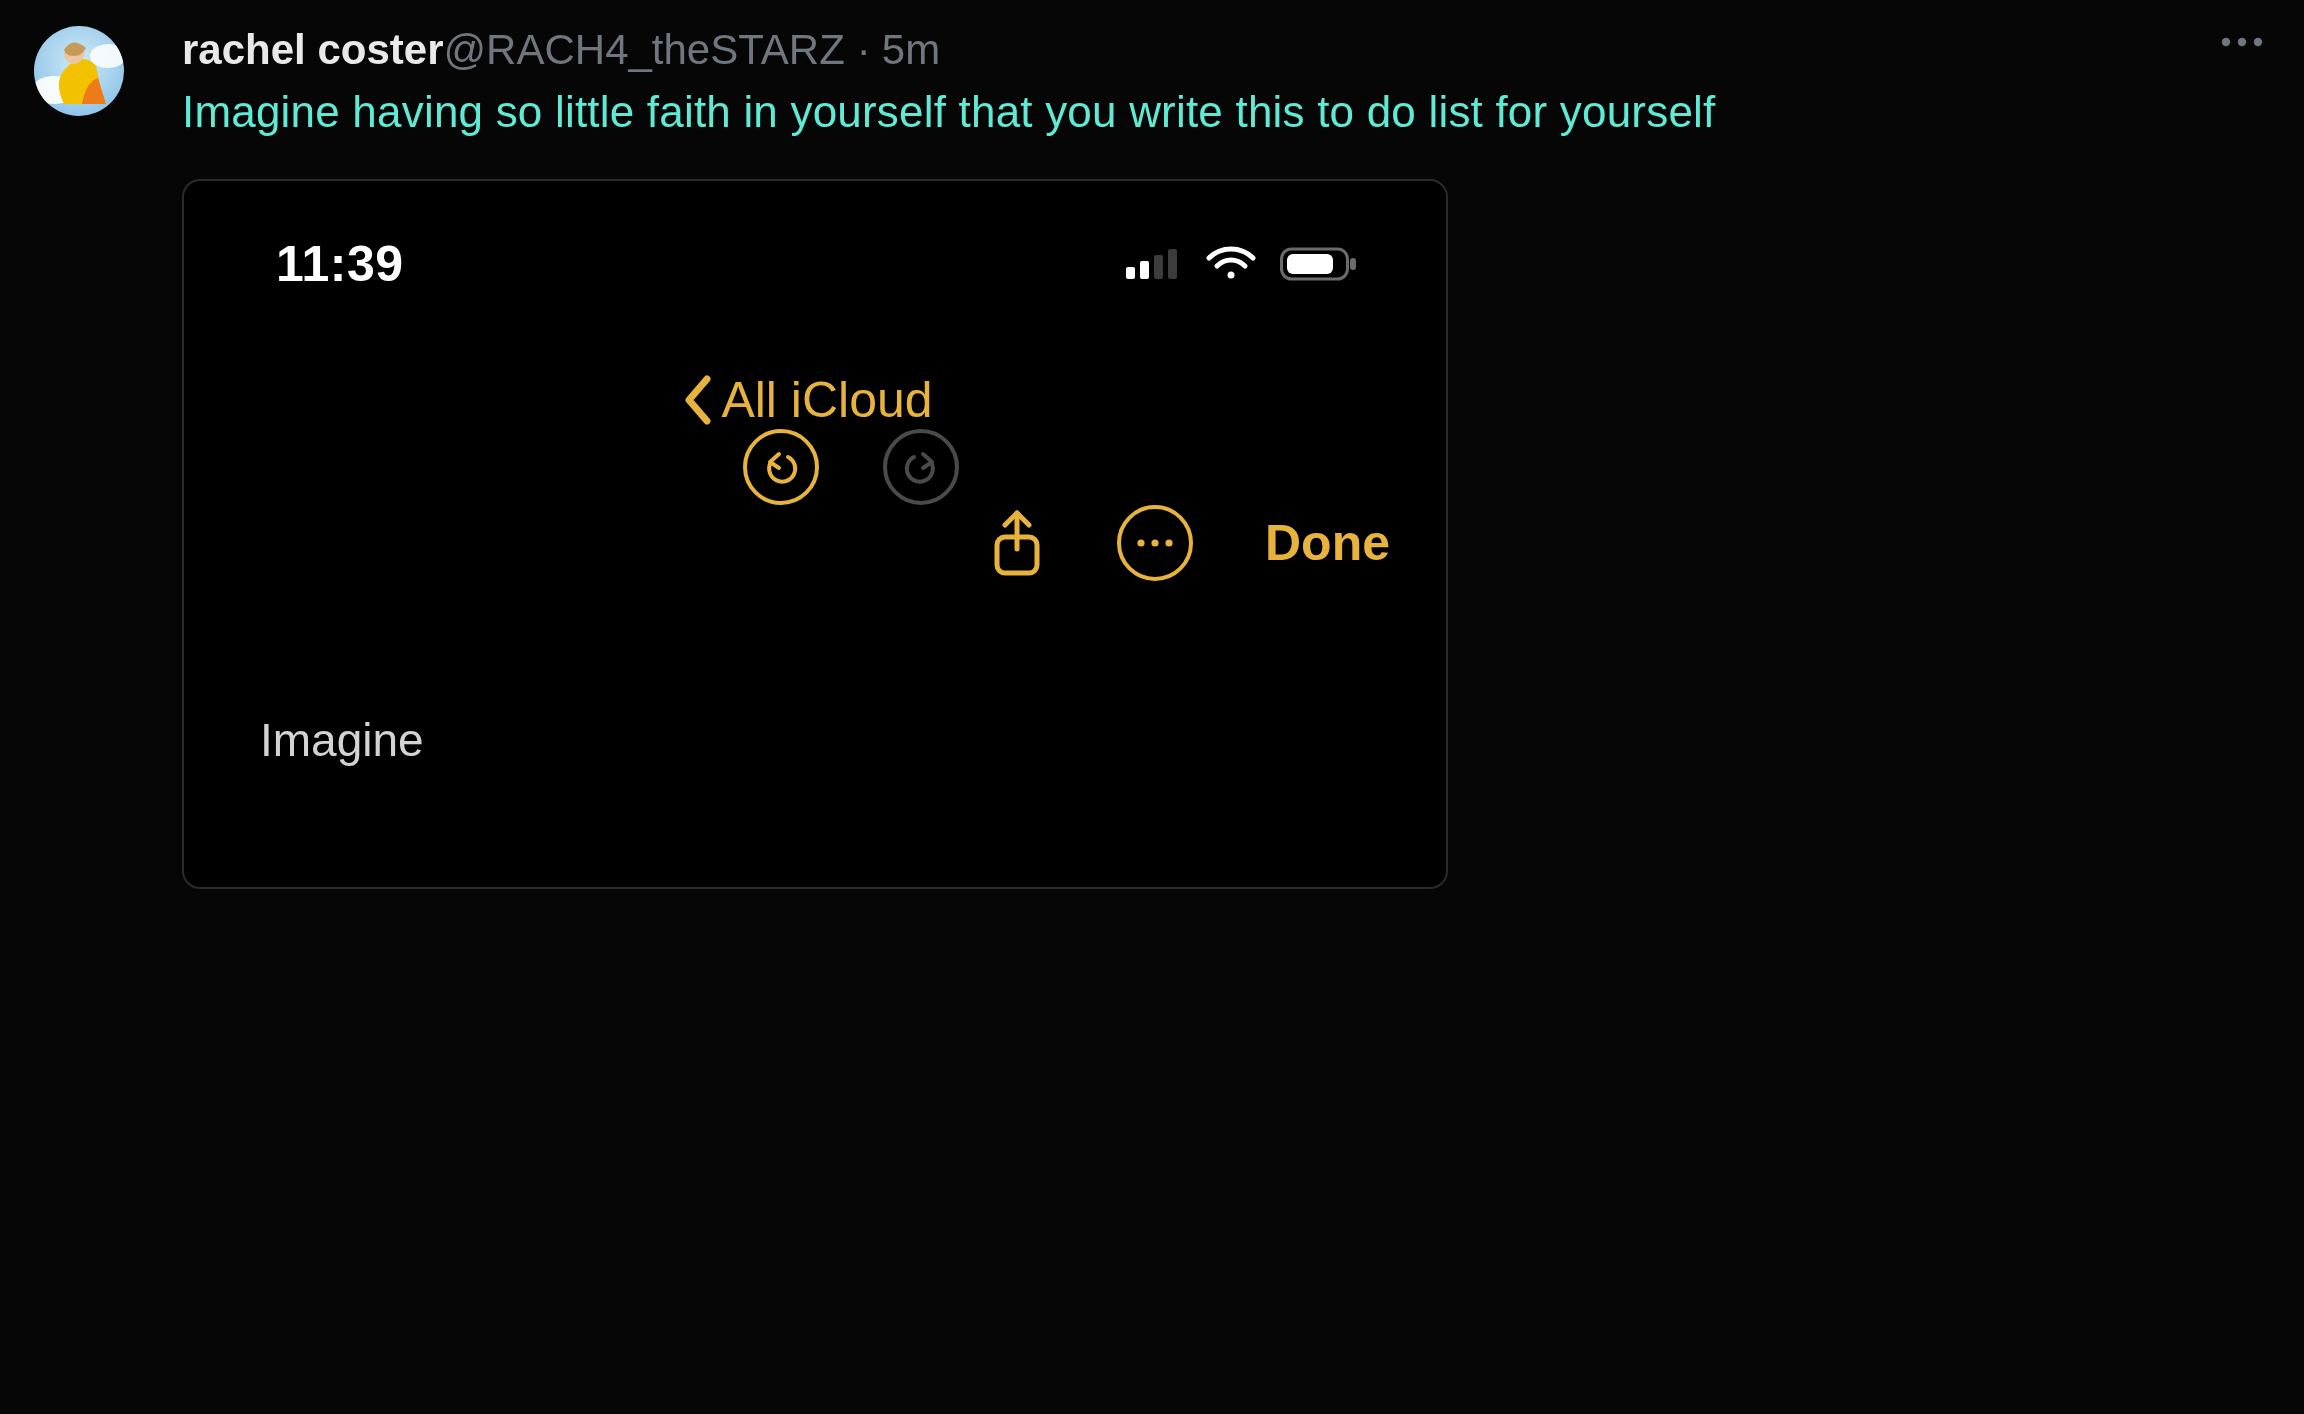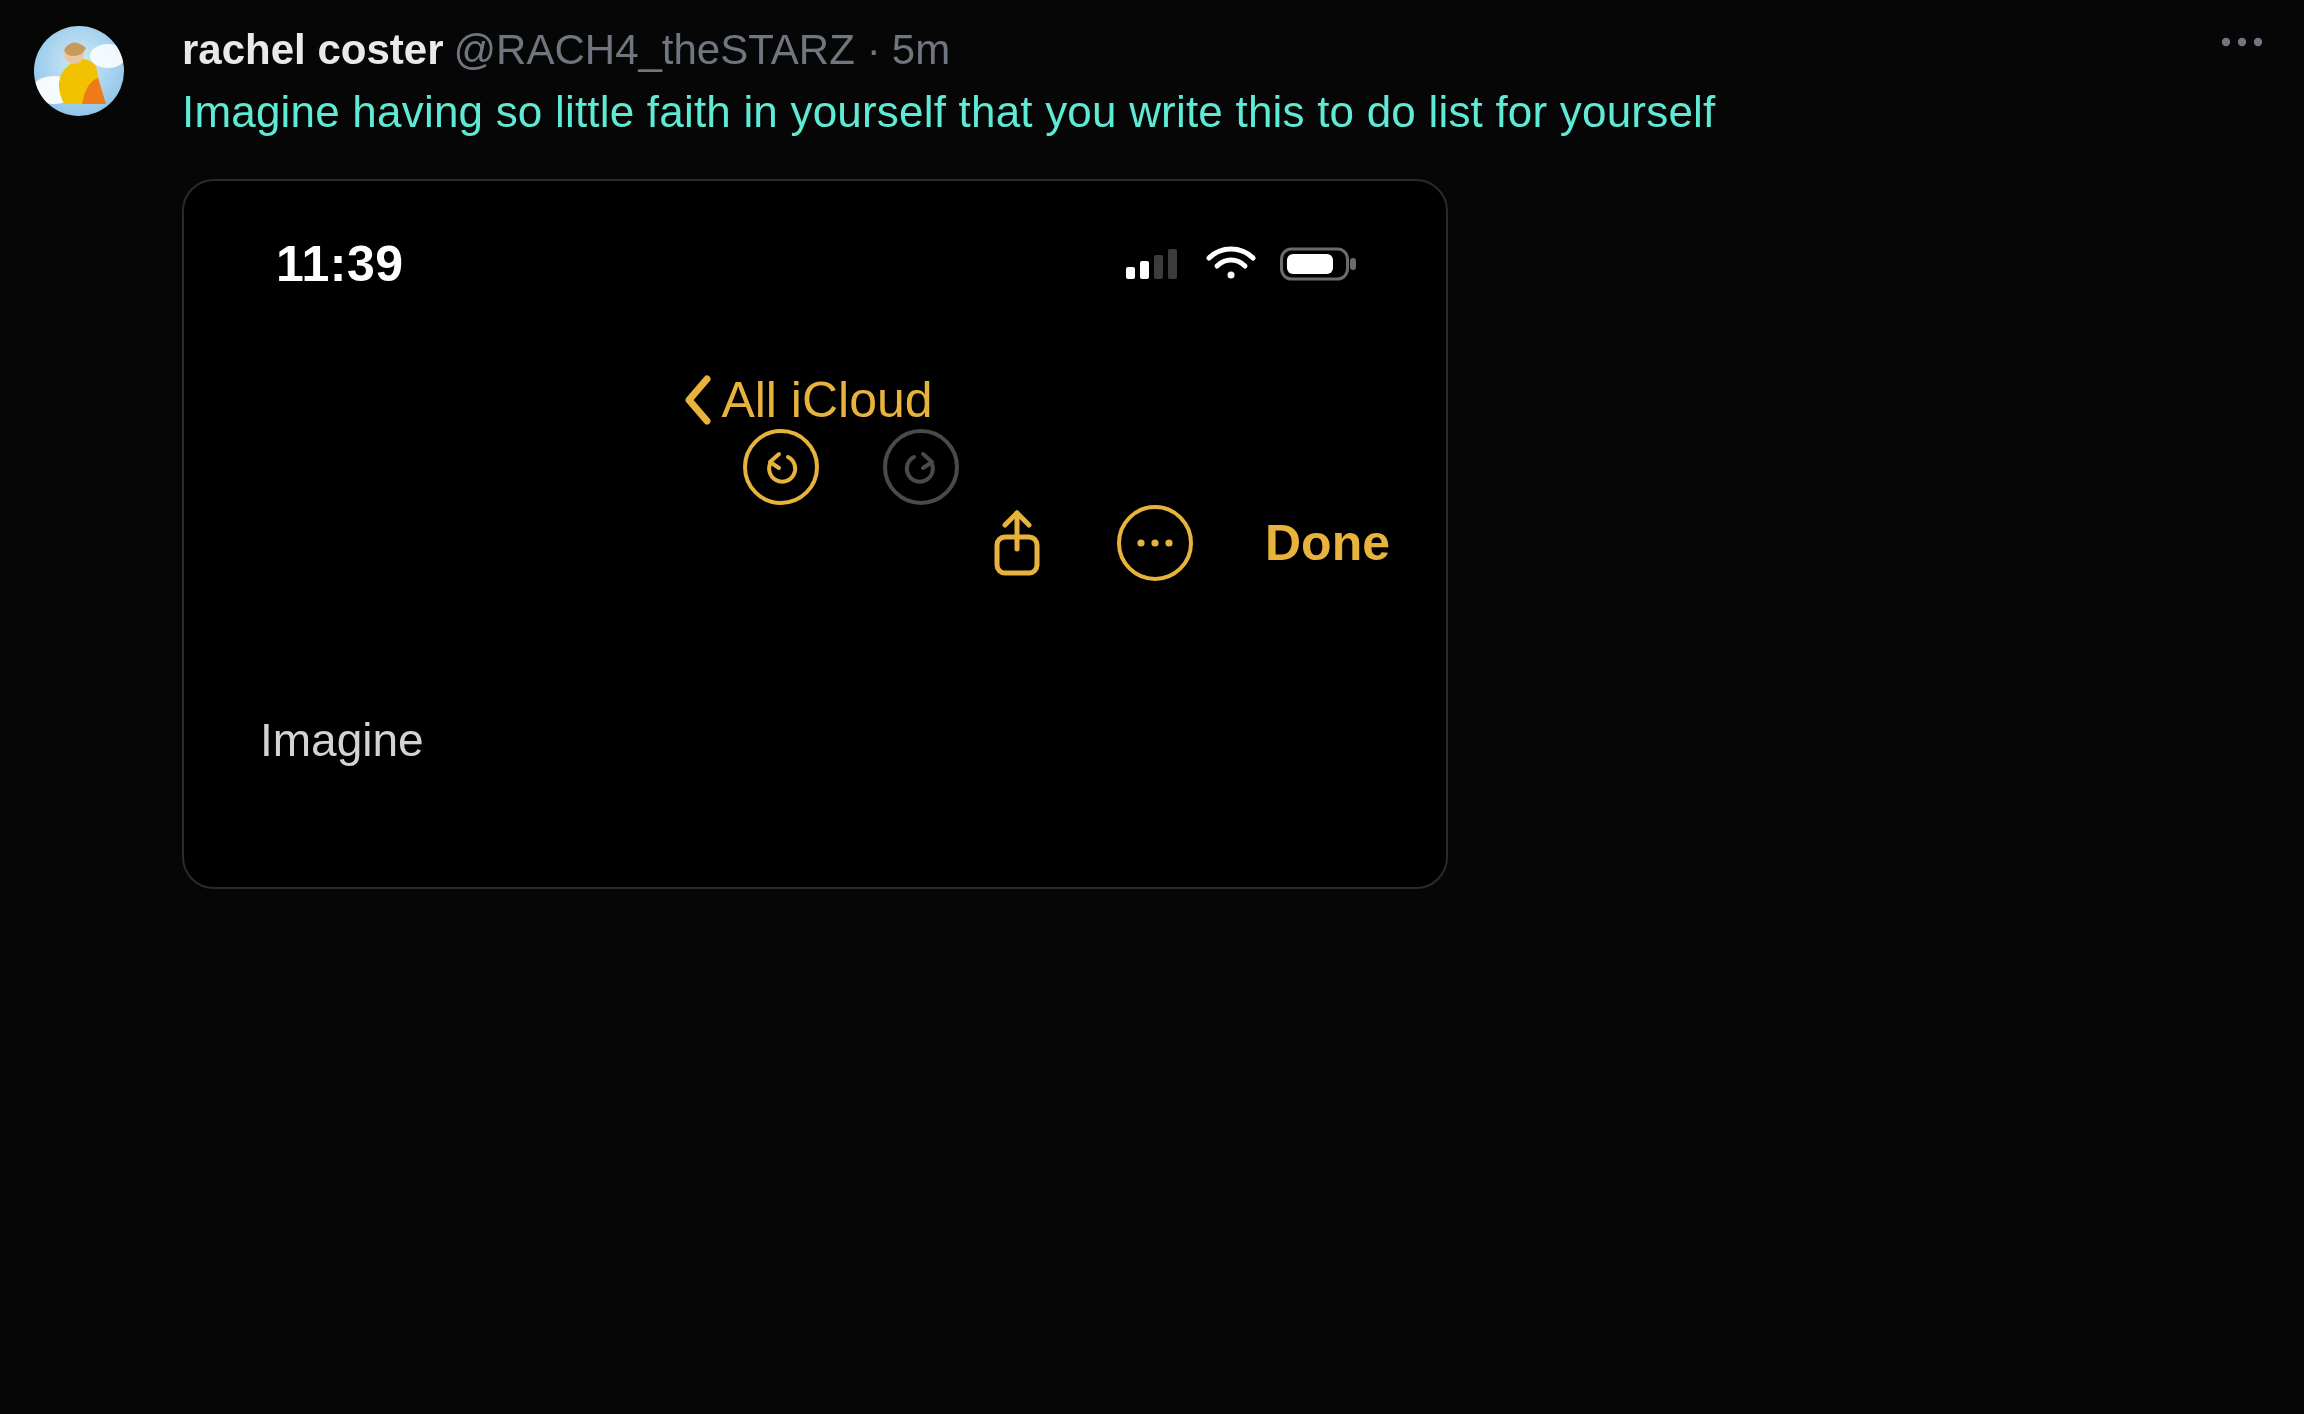--- a/index.html
+++ b/index.html
@@ -10,24 +10,24 @@
     --dim:#555;
     --border:#2a2b2c;
   }
   html,body{margin:0;padding:0;background:var(--bg);width:2304px;height:1414px;font-family:-apple-system,BlinkMacSystemFont,"Segoe UI",Helvetica,Arial,sans-serif;color:var(--text);-webkit-font-smoothing:antialiased;}
   .tweet{display:flex;padding:26px 34px 0 34px;box-sizing:border-box;}
   .avatar{width:90px;height:90px;border-radius:50%;flex:0 0 90px;margin-right:26px;overflow:hidden;}
   .avatar svg{display:block;}
   .col{flex:1 1 auto;min-width:0;padding-left:32px;}
   .head{display:flex;align-items:flex-start;}
   .name{font-weight:700;font-size:42px;line-height:1.15;color:#e9e9e9;}
-  .meta{font-weight:400;font-size:42px;color:var(--muted);margin-left:10px;}
+  .meta{font-weight:400;font-size:42px;color:var(--muted);}
   .more{margin-left:auto;color:var(--muted);padding:6px;cursor:pointer;line-height:0;margin-top:4px;}
   .body{font-size:44px;line-height:1.28;color:#5eead4;margin-top:10px;letter-spacing:.2px;}
-  .card{margin-top:38px;width:1262px;max-width:100%;border:2px solid var(--border);border-radius:32px;background:#000;overflow:hidden;}
+  .card{margin-top:38px;width:1262px;max-width:100%;border:2px solid var(--border);border-radius:18px;background:#000;overflow:hidden;}
   .sb{display:flex;align-items:center;justify-content:space-between;padding:54px 88px 0 92px;}
   .sb-time{font-size:50px;font-weight:700;letter-spacing:.5px;color:#fff;}
   .sb-icons{display:flex;align-items:center;gap:24px;}
   .tb{display:flex;align-items:center;padding:78px 56px 0 42px;gap:0;flex-direction:column;}
   .back{display:flex;align-items:center;gap:8px;color:var(--accent);font-size:50px;font-weight:400;cursor:pointer;}
   .back svg{display:block;}
   .tb-mid{display:flex;align-items:center;gap:64px;margin-left:86px;}
   .circ-btn{width:68px;height:68px;border-radius:50%;display:flex;align-items:center;justify-content:center;cursor:pointer;}
   .circ-btn.enabled{border:4px solid var(--accent);color:var(--accent);}
   .circ-btn.disabled{border:4px solid #4a4a4a;color:#4a4a4a;cursor:default;}

